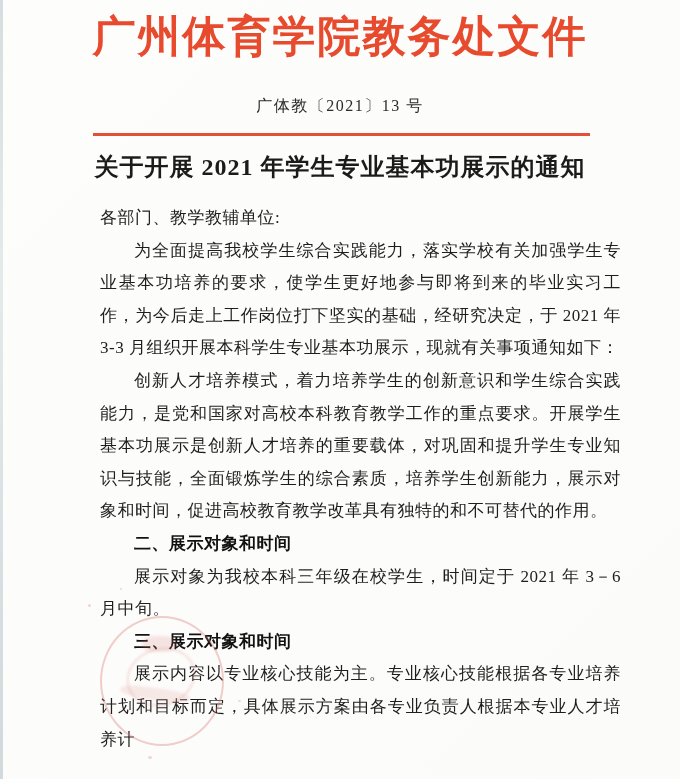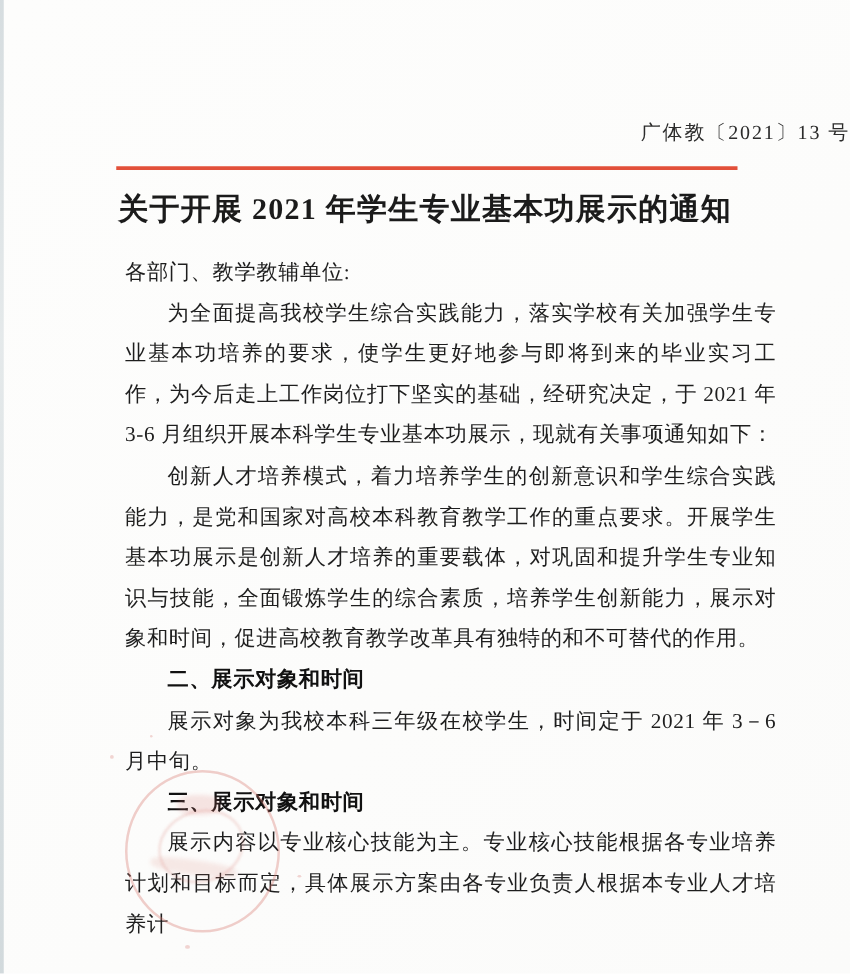--- a/index.html
+++ b/index.html
@@ -19,21 +19,21 @@
   .header-title {
     position:absolute; top:8px; left:0; width:100%;
     text-align:center;
     font-size:43px; font-weight:bold;
     color:#e84a2e;
     letter-spacing:2px;
     white-space:nowrap;
   }
   .doc-number {
     position:absolute; top:96px; left:0; width:100%;
-    text-align:right;
+    text-align:center;
     font-size:16px; color:#2b2b2b; letter-spacing:1.5px;
   }
   .red-rule {
     position:absolute; left:93px; top:133px;
     width:497px; height:3px;
     background:#e2503a;
   }
   .doc-title {
     position:absolute; top:151px; left:0; width:100%;
     text-align:center;
@@ -89,30 +89,31 @@
   .sp3 { left:238px; top:700px; width:3px; height:2px; }
   .sp4 { left:120px; top:588px; width:2px; height:2px; }
 </style>
 </head>
 <body>
 
 <div class="page">
 
   <div class="scan-edge"></div>
 
+  <div class="header-title">广州体育学院教务处文件</div>
 
   <div class="doc-number">广体教〔2021〕13 号</div>
 
   <div class="red-rule"></div>
 
   <div class="doc-title">关于开展 2021 年学生专业基本功展示的通知</div>
 
   <div class="body-col">
     <p>各部门、教学教辅单位:</p>
-    <p class="indent">为全面提高我校学生综合实践能力，落实学校有关加强学生专业基本功培养的要求，使学生更好地参与即将到来的毕业实习工作，为今后走上工作岗位打下坚实的基础，经研究决定，于 2021 年 3-6 月组织开展本科学生专业基本功展示，现就有关事项通知如下：</p>
+    <p class="indent">为全面提高我校学生综合实践能力，落实学校有关加强学生专业基本功培养的要求，使学生更好地参与即将到来的毕业实习工作，为今后走上工作岗位打下坚实的基础，经研究决定，于 2021 年 3-3 月组织开展本科学生专业基本功展示，现就有关事项通知如下：</p>
 
     <p class="indent">创新人才培养模式，着力培养学生的创新意识和学生综合实践能力，是党和国家对高校本科教育教学工作的重点要求。开展学生基本功展示是创新人才培养的重要载体，对巩固和提升学生专业知识与技能，全面锻炼学生的综合素质，培养学生创新能力，展示对象和时间，促进高校教育教学改革具有独特的和不可替代的作用。</p>
 
     <p class="sec-heading">二、展示对象和时间</p>
     <p class="indent">展示对象为我校本科三年级在校学生，时间定于 2021 年 3－6 月中旬。</p>
 
     <p class="sec-heading">三、展示对象和时间</p>
     <p class="indent">展示内容以专业核心技能为主。专业核心技能根据各专业培养计划和目标而定，具体展示方案由各专业负责人根据本专业人才培养计</p>
   </div>
 

